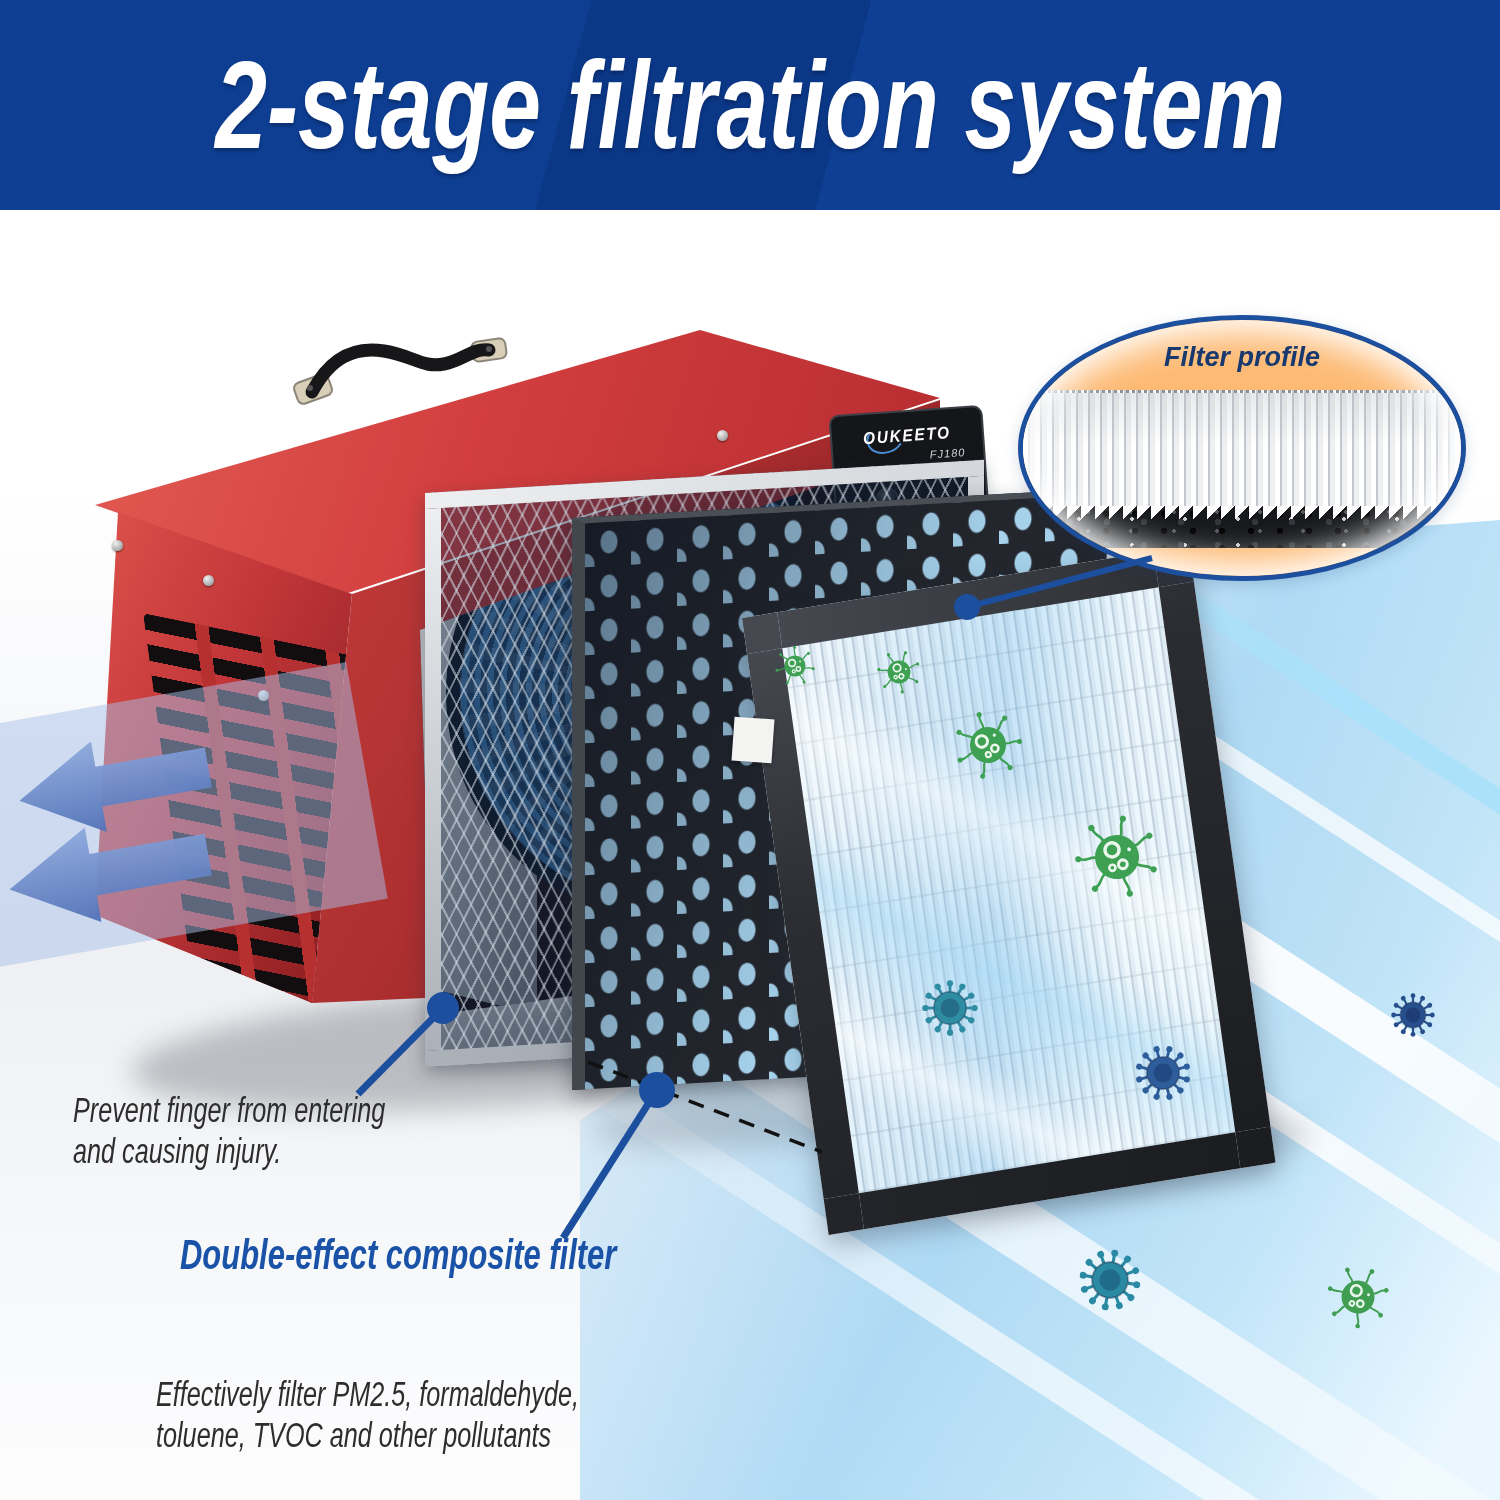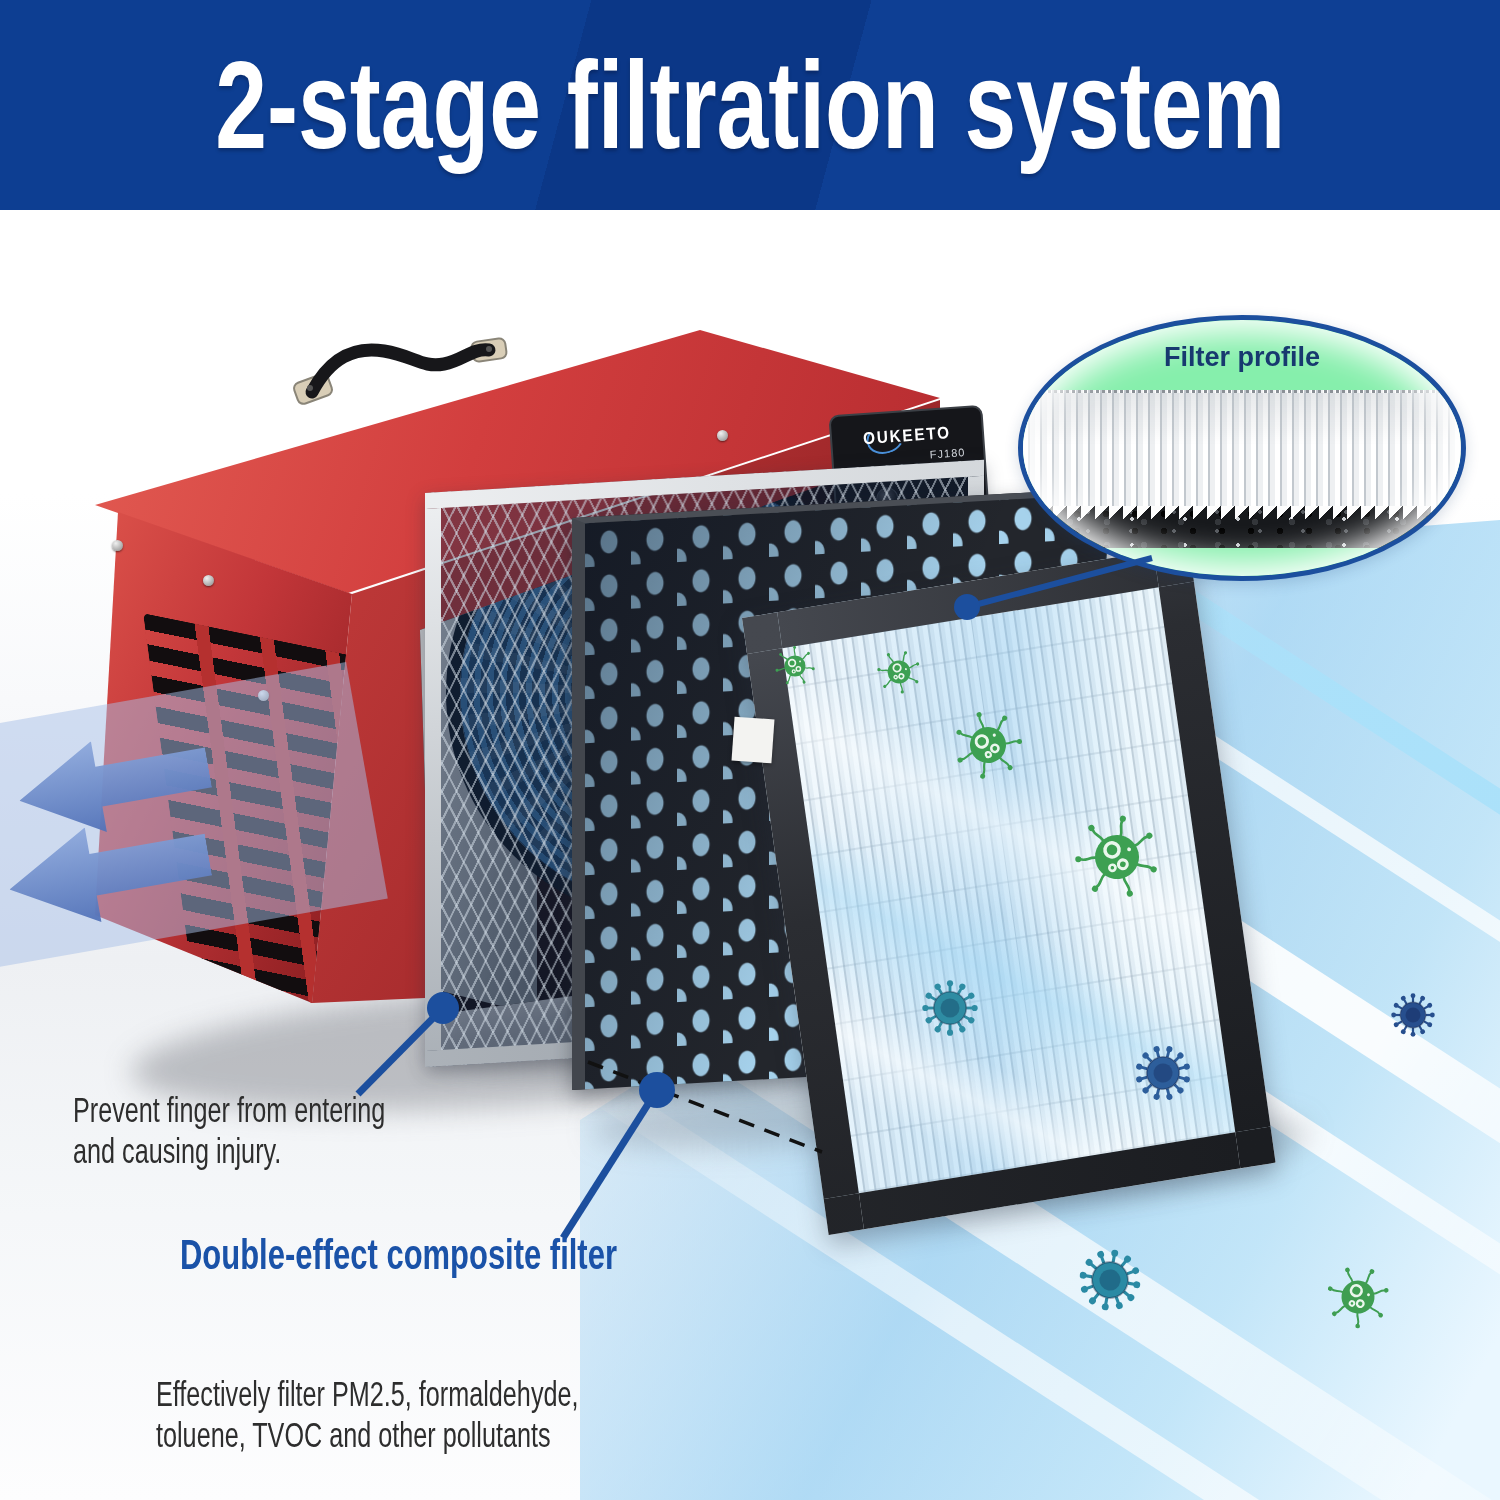--- a/index.html
+++ b/index.html
@@ -1,18 +1,18 @@
 <!DOCTYPE html>
 <html><head>
 <meta charset="utf-8">
 <style>
   html,body { margin:0; padding:0; background:#fff; }
   #canvas {
     position:relative; width:1500px; height:1500px; overflow:hidden;
-    font-family:"Liberation Sans", sans-serif; background:#ffffff;
+    font-family:"Liberation Sans", sans-serif; background:#ffffff;font-style:italic;
   }
   
   .banner {
     position:absolute; left:0; top:0; width:1500px; height:210px;
     background:linear-gradient(105deg,#0d3e92 0 38%, #0b3787 38% 56%, #0e3f94 56%);
     border-bottom:4px solid #0a2f72;
     display:flex; align-items:center; justify-content:center;
   }
   .banner h1 {
     margin:0; color:#ffffff; font-size:124px; font-weight:bold; letter-spacing:0px;
@@ -148,21 +148,21 @@
       linear-gradient(100deg, rgba(150,205,240,0.18) 10%, rgba(120,190,235,0.42) 48%, rgba(170,220,246,0.22) 75%),
       repeating-linear-gradient(0deg, rgba(150,160,172,0.28) 0 2px, rgba(0,0,0,0) 2px 56px),
       repeating-linear-gradient(90deg, #ffffff 0 5px, #c7cdd4 5px 7px, #edf0f3 7px 11px);
     box-shadow:0 10px 26px rgba(40,50,65,0.35);
   }
   .tape { position:absolute; left:733px; top:718px; width:40px; height:44px;
     background:#f3f3f1; transform:rotate(4deg); box-shadow:0 2px 4px rgba(0,0,0,.35); }
   
   .inset {
     position:absolute; left:1018px; top:315px; width:438px; height:256px;
-    border-radius:50%; border:5px solid #1c4f9e; background:#86efac; overflow:hidden;
+    border-radius:50%; border:5px solid #1c4f9e; background:#fdba74; overflow:hidden;
     box-shadow:0 4px 14px rgba(30,60,110,0.18);
   }
   .inset .label { position:absolute; left:0; right:0; top:22px; text-align:center;
     color:#17396f; font-weight:bold; font-size:27px; }
   .inset .pleats { position:absolute; left:-12px; right:-12px; top:70px; height:116px;
     border-top:3px dotted #8a9096;
     background:
       linear-gradient(rgba(175,182,188,0.3), rgba(255,255,255,0) 45%),
       repeating-linear-gradient(90deg, #ffffff 0 5px, #c2c8ce 5px 7px, #eef0f2 7px 12px); }
   .inset .carbon { position:absolute; left:-12px; right:-12px; top:186px; height:42px; background:#17191c;

